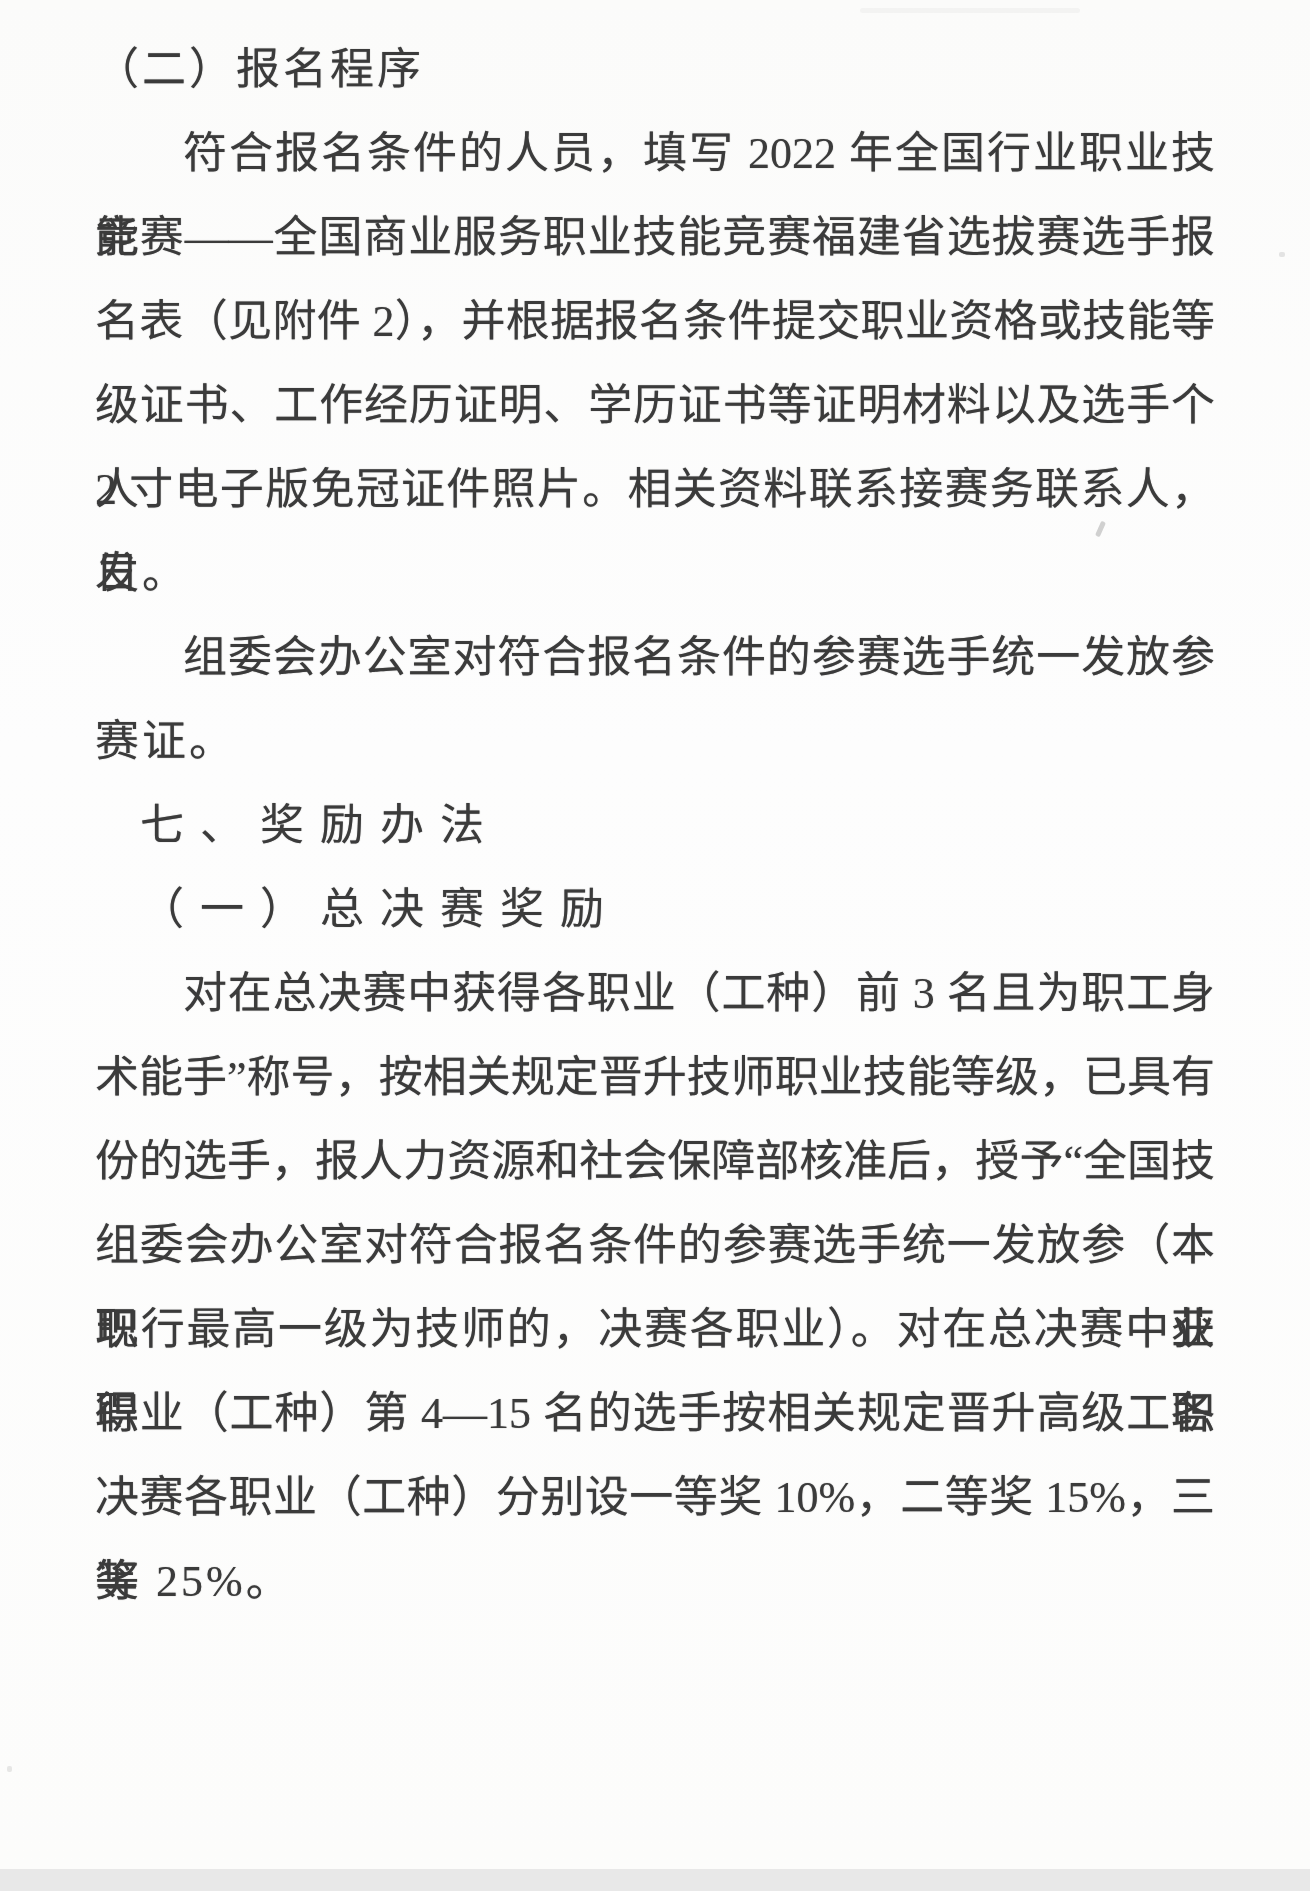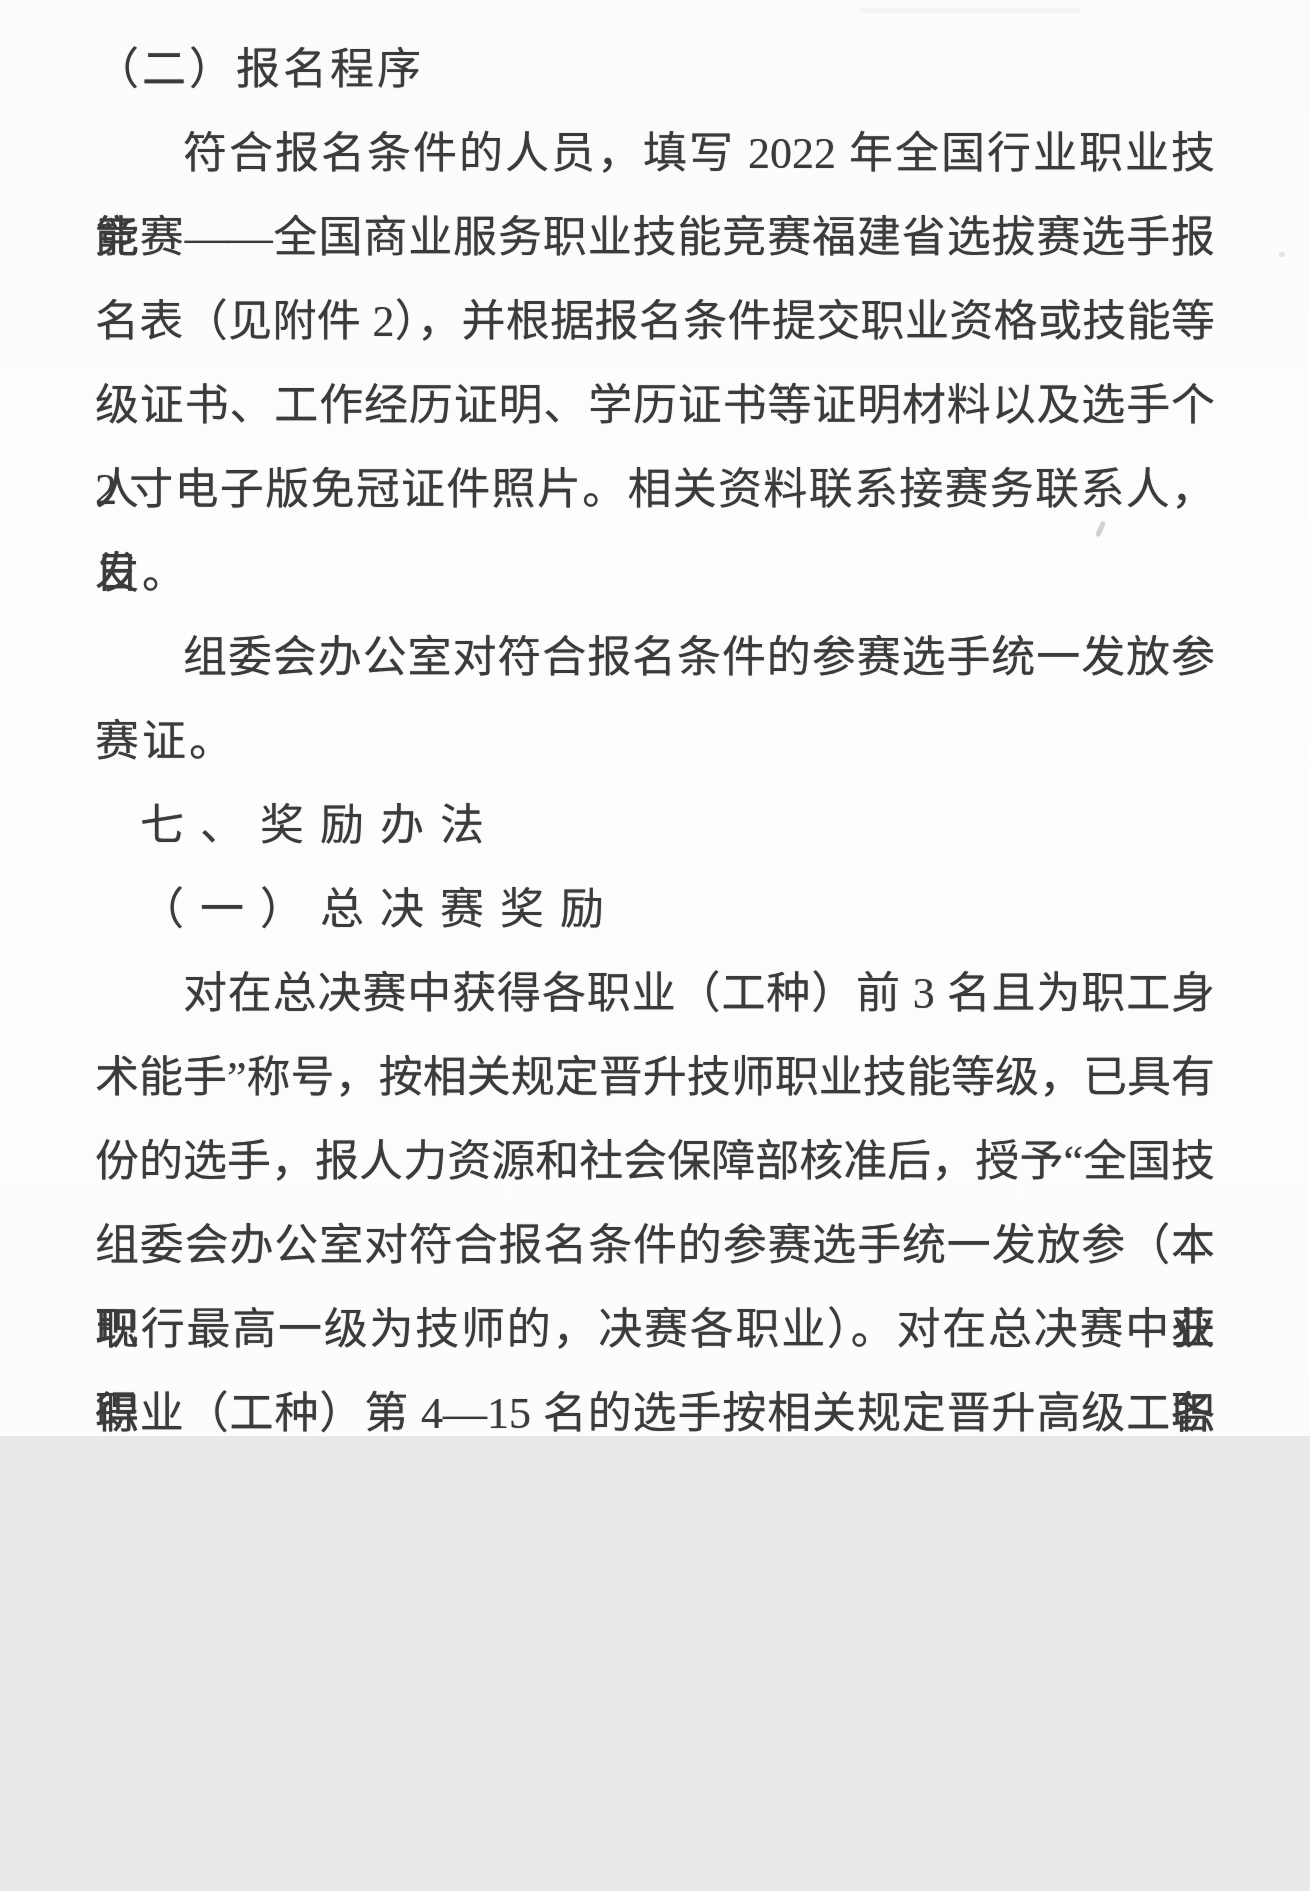--- a/index.html
+++ b/index.html
@@ -4,21 +4,21 @@
 <title>Scanned Document</title>
 <style>
   html, body {
     margin: 0;
     padding: 0;
     background: #e8e8e8;
   }
   .page {
     position: relative;
     width: 1310px;
-    height: 1436px;
+    height: 1869px;
     margin: 0 auto;
     background: linear-gradient(180deg, #fbfbfa 0%, #fdfdfd 40%, #fcfcfb 100%);
     overflow: hidden;
     font-family: "Liberation Serif", "DejaVu Serif", serif;
   }
   .text-block {
     position: absolute;
     left: 95px;
     top: 28px;
     width: 1120px;

